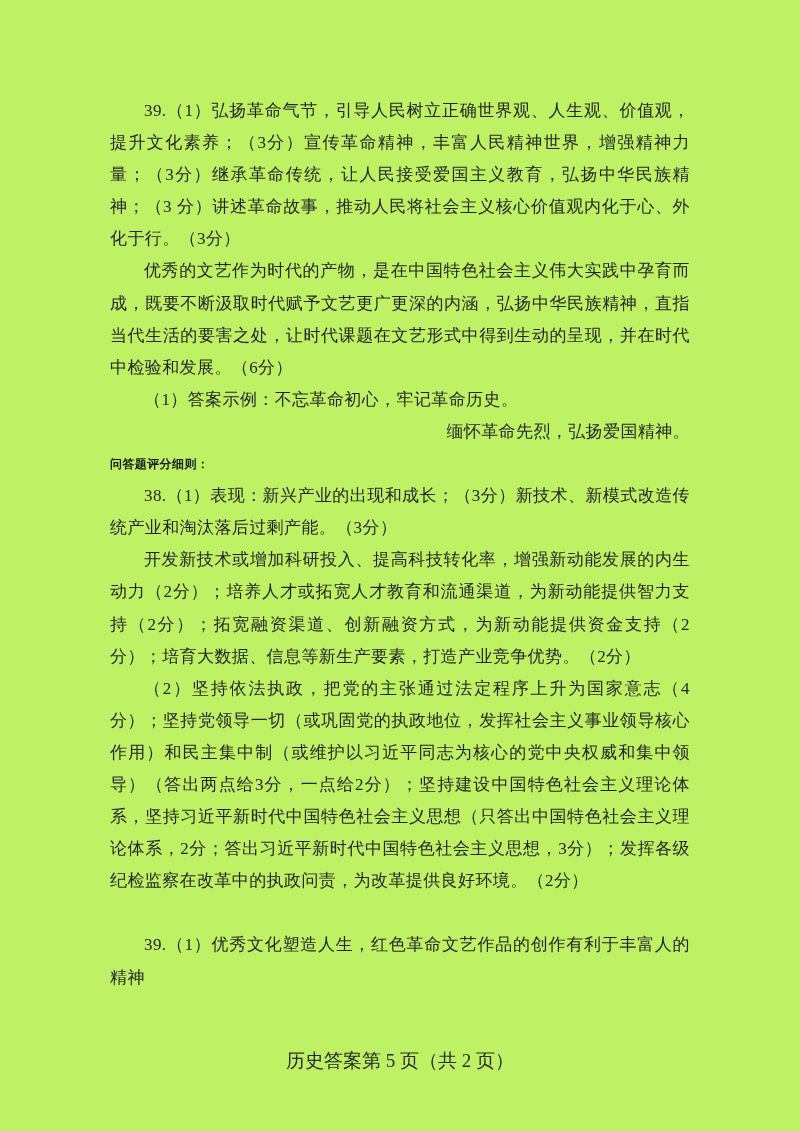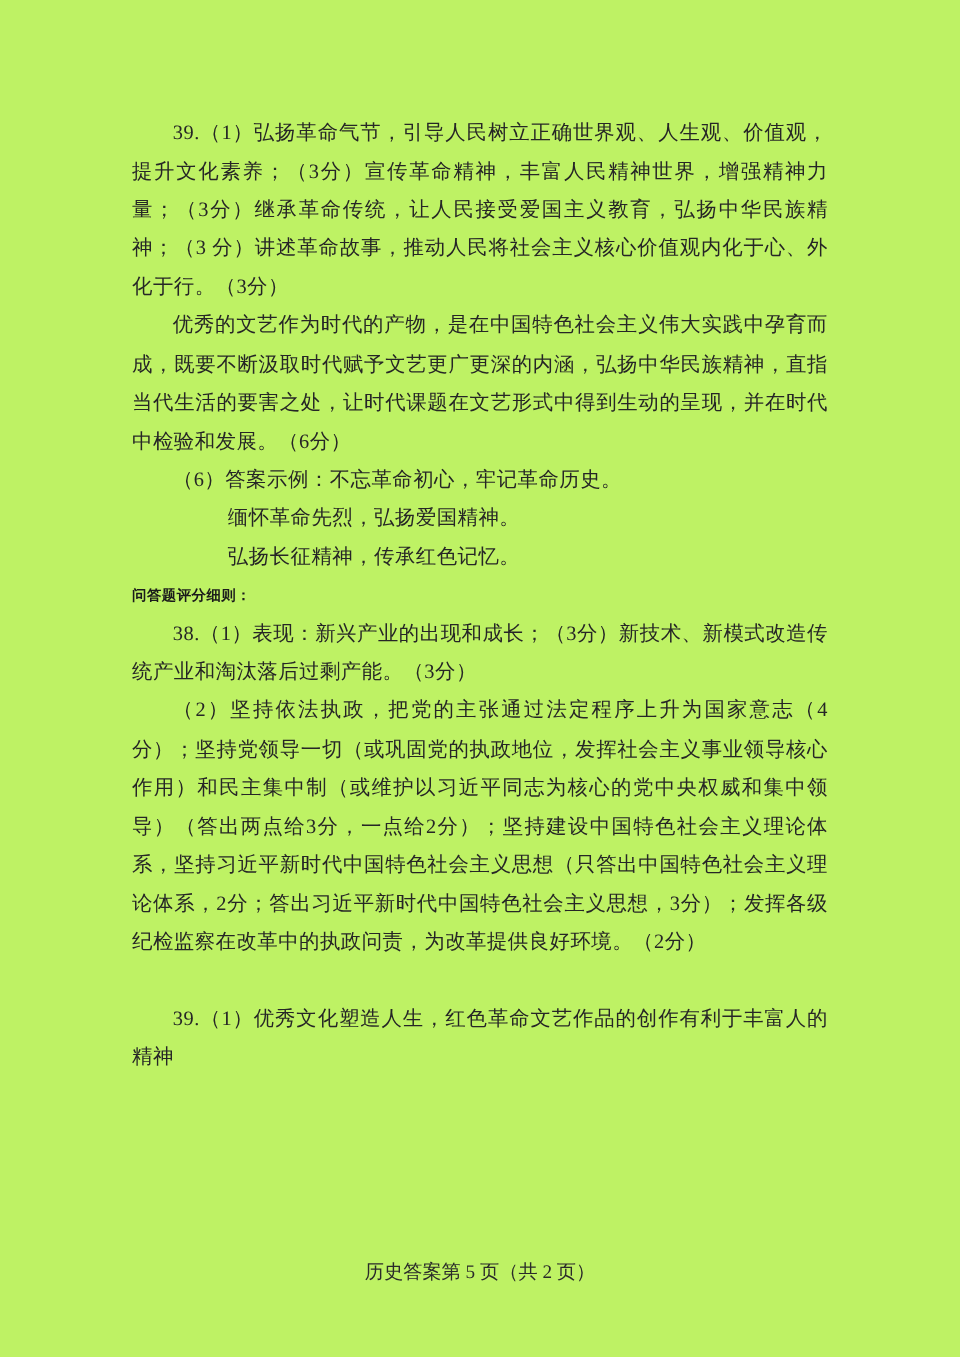--- a/index.html
+++ b/index.html
@@ -26,55 +26,55 @@
     line-height: 32.1px;
     letter-spacing: 0.4px;
   }
   .content p {
     margin: 0;
     text-align: justify;
     text-indent: 2em;
   }
   p.example-line {
     text-indent: 4.7em;
-    text-align: left;
+    text-align: right;
     font-family: Liberation Serif, serif;
   }
   .section-heading {
     margin: 0;
     font-family: "Liberation Sans", "DejaVu Sans", sans-serif;
     font-weight: bold;
     font-size: 12px;
     line-height: 32.1px;
     text-indent: 0;
     color: #1b1b1b;
   }
   p.gap-before {
     margin-top: 32.1px !important;
   }
   .footer {
     position: absolute;
     left: 0;
     top: 1050px;
     width: 100%;
     text-align: center;
-    font-size: 16px;
+    font-size: 19px;
     line-height: 22px;
     color: #2a2a2a;
   }
 </style>
 </head>
 <body>
 
 <div class="page">
   <div class="content">
     <p>39.（1）弘扬革命气节，引导人民树立正确世界观、人生观、价值观，提升文化素养；（3分）宣传革命精神，丰富人民精神世界，增强精神力量；（3分）继承革命传统，让人民接受爱国主义教育，弘扬中华民族精神；（3 分）讲述革命故事，推动人民将社会主义核心价值观内化于心、外化于行。（3分）</p>
     <p>优秀的文艺作为时代的产物，是在中国特色社会主义伟大实践中孕育而成，既要不断汲取时代赋予文艺更广更深的内涵，弘扬中华民族精神，直指当代生活的要害之处，让时代课题在文艺形式中得到生动的呈现，并在时代中检验和发展。（6分）</p>
-    <p>（6）答案示例：不忘革命初心，牢记革命历史。</p>
+    <p>（1）答案示例：不忘革命初心，牢记革命历史。</p>
     <p class="example-line">缅怀革命先烈，弘扬爱国精神。</p>
-    <p class="example-line">弘扬长征精神，传承红色记忆。</p>
     <h2 class="section-heading">问答题评分细则：</h2>
     <p>38.（1）表现：新兴产业的出现和成长；（3分）新技术、新模式改造传统产业和淘汰落后过剩产能。（3分）</p>
+    <p>开发新技术或增加科研投入、提高科技转化率，增强新动能发展的内生动力（2分）；培养人才或拓宽人才教育和流通渠道，为新动能提供智力支持（2分）；拓宽融资渠道、创新融资方式，为新动能提供资金支持（2分）；培育大数据、信息等新生产要素，打造产业竞争优势。（2分）</p>
     <p>（2）坚持依法执政，把党的主张通过法定程序上升为国家意志（4分）；坚持党领导一切（或巩固党的执政地位，发挥社会主义事业领导核心作用）和民主集中制（或维护以习近平同志为核心的党中央权威和集中领导）（答出两点给3分，一点给2分）；坚持建设中国特色社会主义理论体系，坚持习近平新时代中国特色社会主义思想（只答出中国特色社会主义理论体系，2分；答出习近平新时代中国特色社会主义思想，3分）；发挥各级纪检监察在改革中的执政问责，为改革提供良好环境。（2分）</p>
     <p class="gap-before">39.（1）优秀文化塑造人生，红色革命文艺作品的创作有利于丰富人的精神</p>
   </div>
   <div class="footer">历史答案第 5 页（共 2 页）</div>
 </div>
 
 </body></html>

